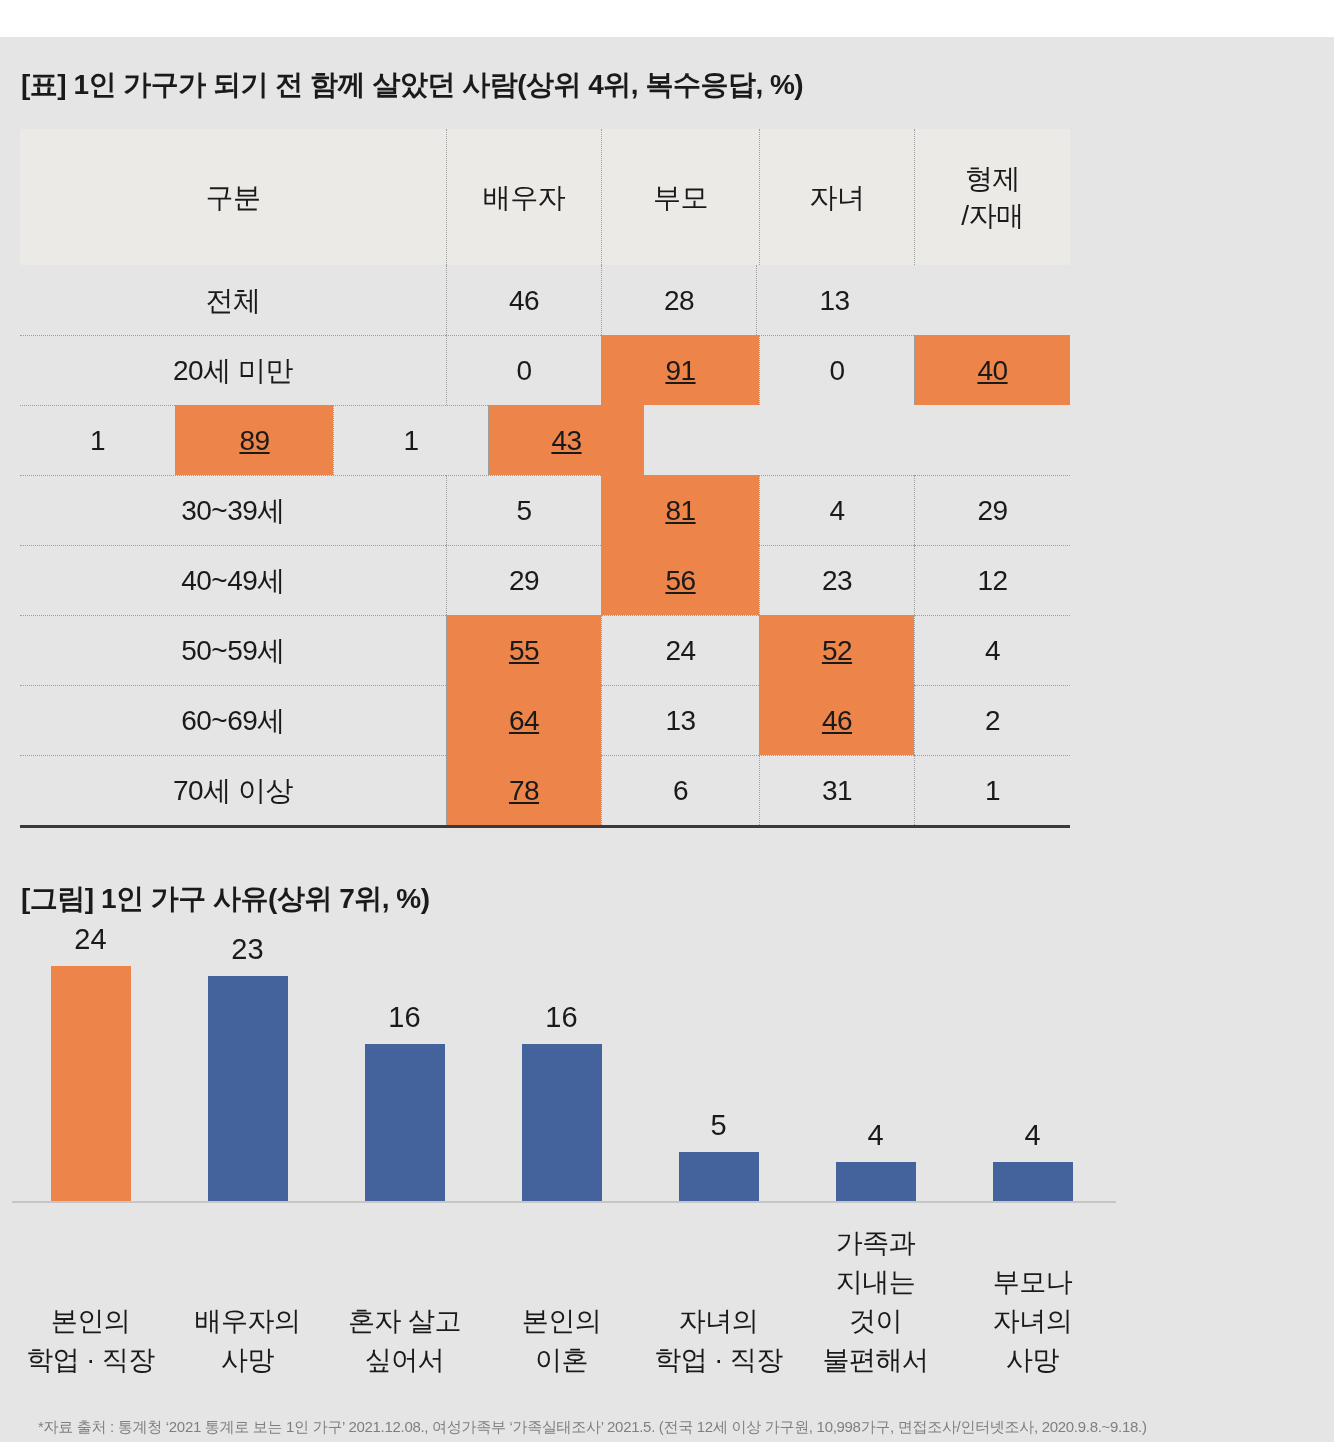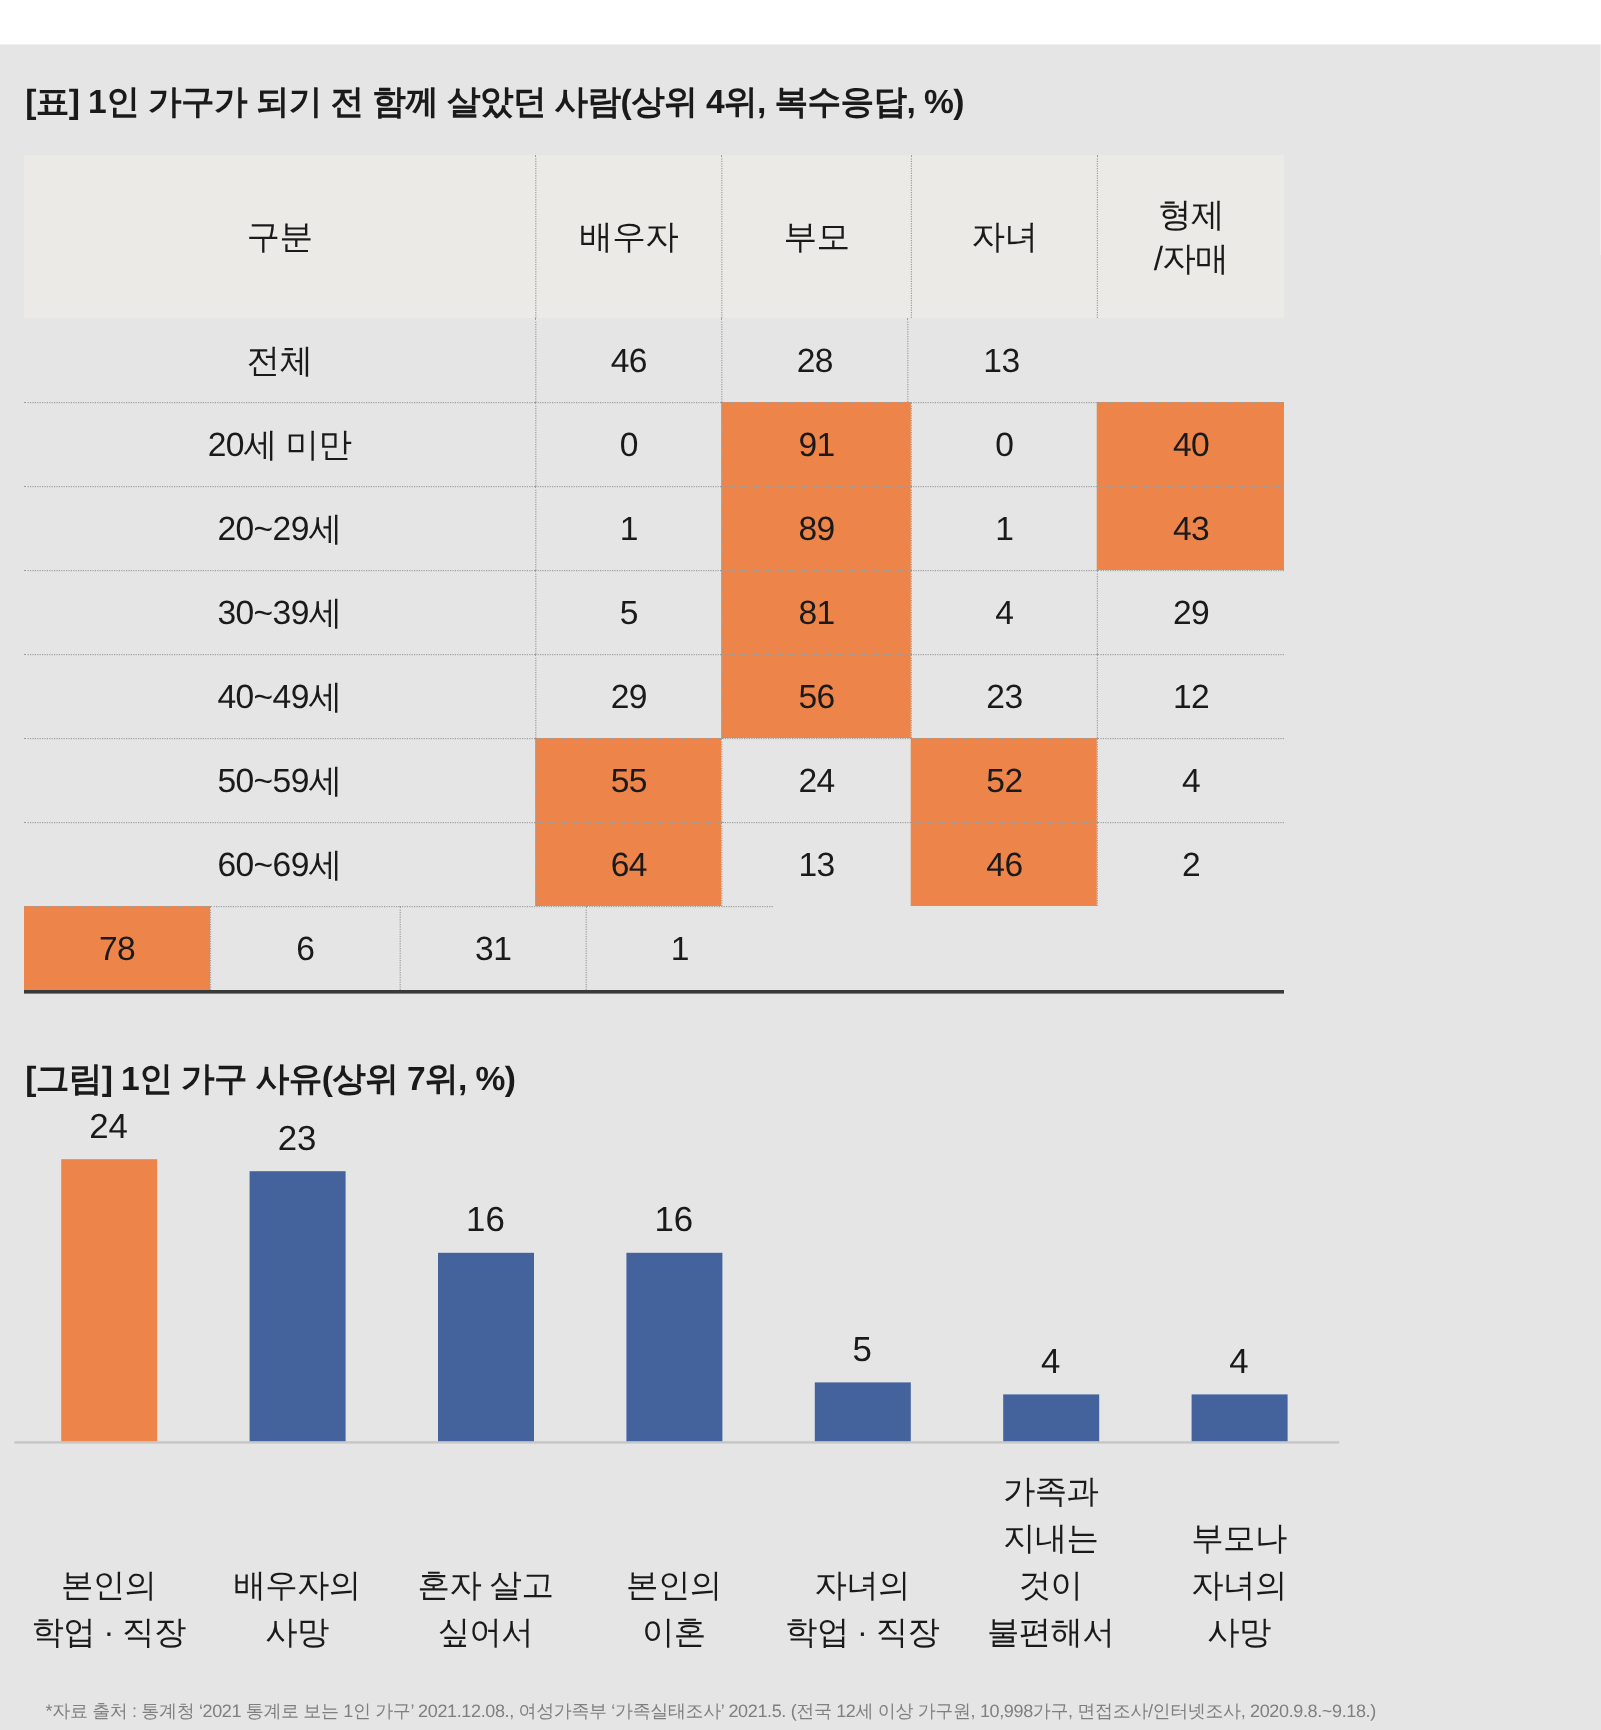--- a/index.html
+++ b/index.html
@@ -42,21 +42,21 @@
     font-size:28px; font-weight:500; letter-spacing:-0.5px;
     white-space:pre-line; text-align:center; line-height:37px;
   }
   .c0 { width:426px; }
   .c1 { width:155px; }
   .c2 { width:158px; }
   .c3 { width:155px; }
   .c4 { width:156px; }
   .td + .td { border-left:1px dotted var(--grid-dotted,#9e9e9e); }
   .tr.body + .tr.body .td { border-top:1px dotted var(--grid-dotted,#9e9e9e); }
-  .td.hl { background:var(--accent-orange,#ed8449); }
+  .td.hl { background:var(--accent-orange,#ed8449);text-decoration:underline; }
   .td.hl.cont { border-top:1px solid var(--accent-orange,#ed8449); }
   
   .chart { margin:0 0 0 12px; width:1104px; }
   .plot {
     display:flex; align-items:flex-end;
     height:284px;
     border-bottom:2px solid var(--axis-line,#c6c6c6);
   }
   .slot {
     width:157px; flex:0 0 157px;
@@ -107,21 +107,20 @@
       <div class="td c4">13</div>
     </div>
     <div class="tr body">
       <div class="td c0">20세 미만</div>
       <div class="td c1">0</div>
       <div class="td c2 hl">91</div>
       <div class="td c3">0</div>
       <div class="td c4 hl">40</div>
     </div>
     <div class="tr body">
-      <div class="td c0">20~29세</div>
       <div class="td c1">1</div>
       <div class="td c2 hl cont">89</div>
       <div class="td c3">1</div>
       <div class="td c4 hl cont">43</div>
     </div>
     <div class="tr body">
       <div class="td c0">30~39세</div>
       <div class="td c1">5</div>
       <div class="td c2 hl cont">81</div>
       <div class="td c3">4</div>
@@ -142,20 +141,21 @@
       <div class="td c4">4</div>
     </div>
     <div class="tr body">
       <div class="td c0">60~69세</div>
       <div class="td c1 hl cont">64</div>
       <div class="td c2">13</div>
       <div class="td c3 hl cont">46</div>
       <div class="td c4">2</div>
     </div>
     <div class="tr body">
+      <div class="td c0">70세 이상</div>
       <div class="td c1 hl cont">78</div>
       <div class="td c2">6</div>
       <div class="td c3">31</div>
       <div class="td c4">1</div>
     </div>
   </div>
 
   <h2 class="chart-title">[그림] 1인 가구 사유(상위 7위, %)</h2>
 
   <div class="chart">

